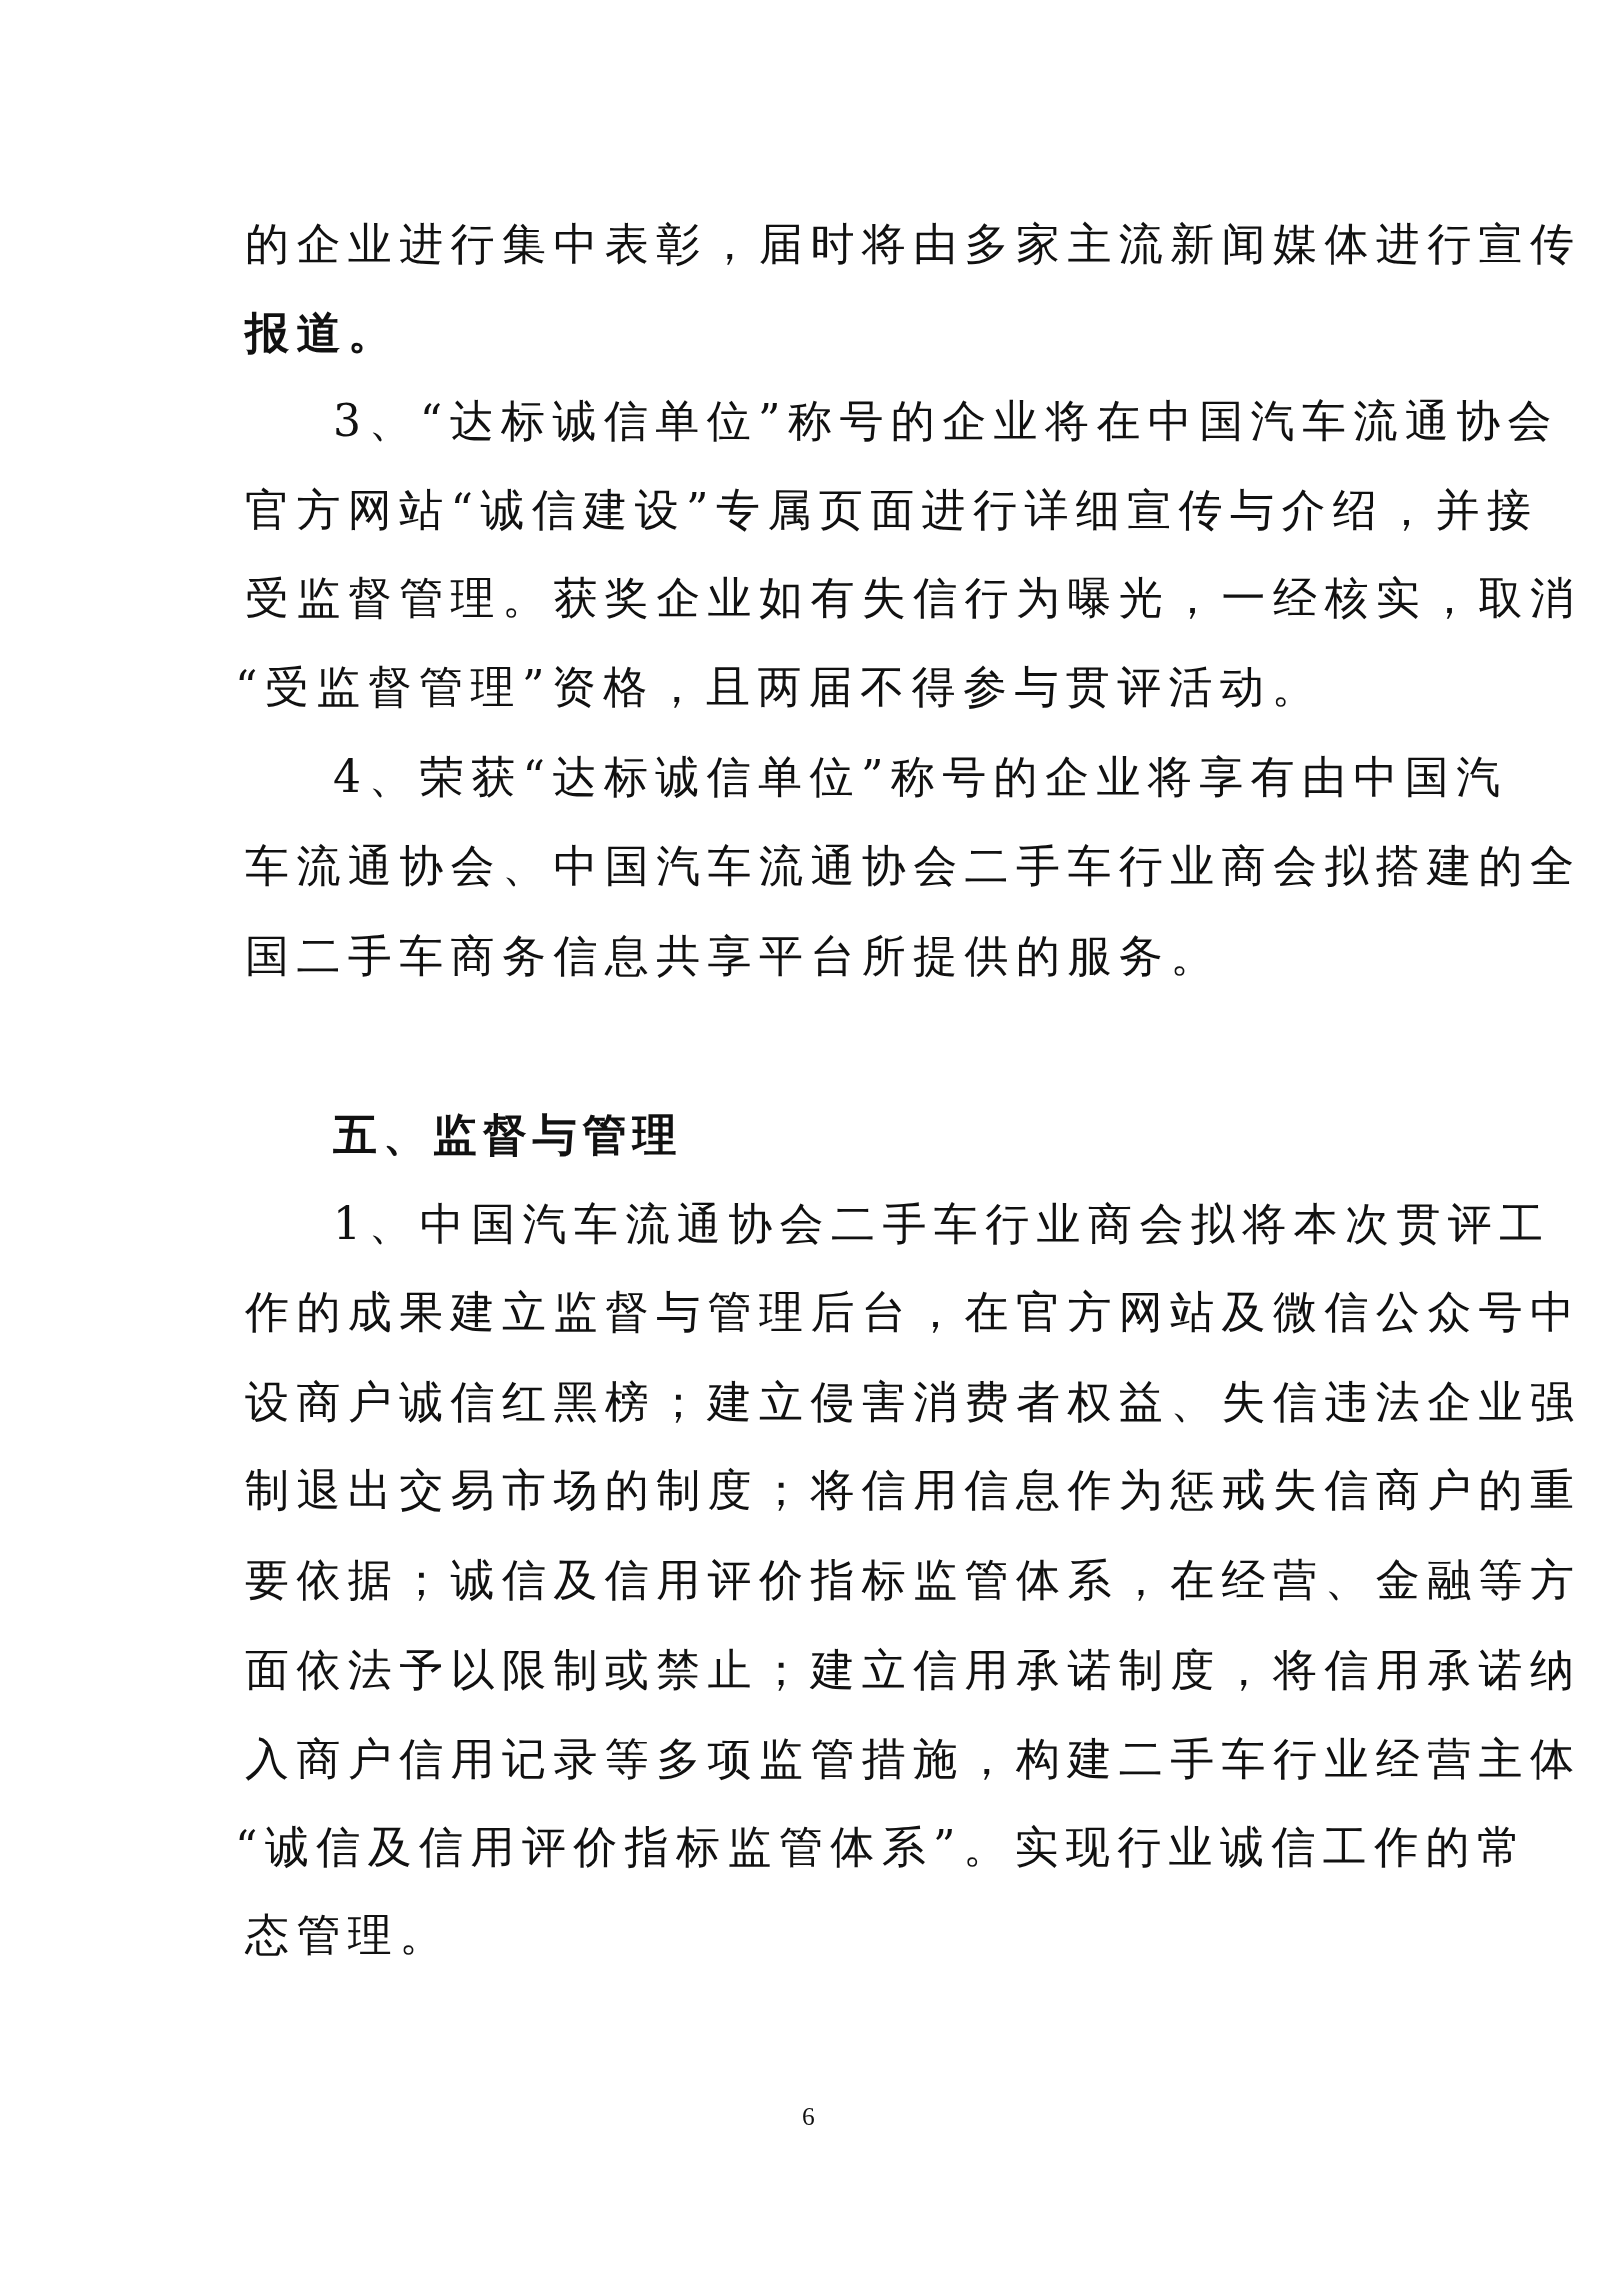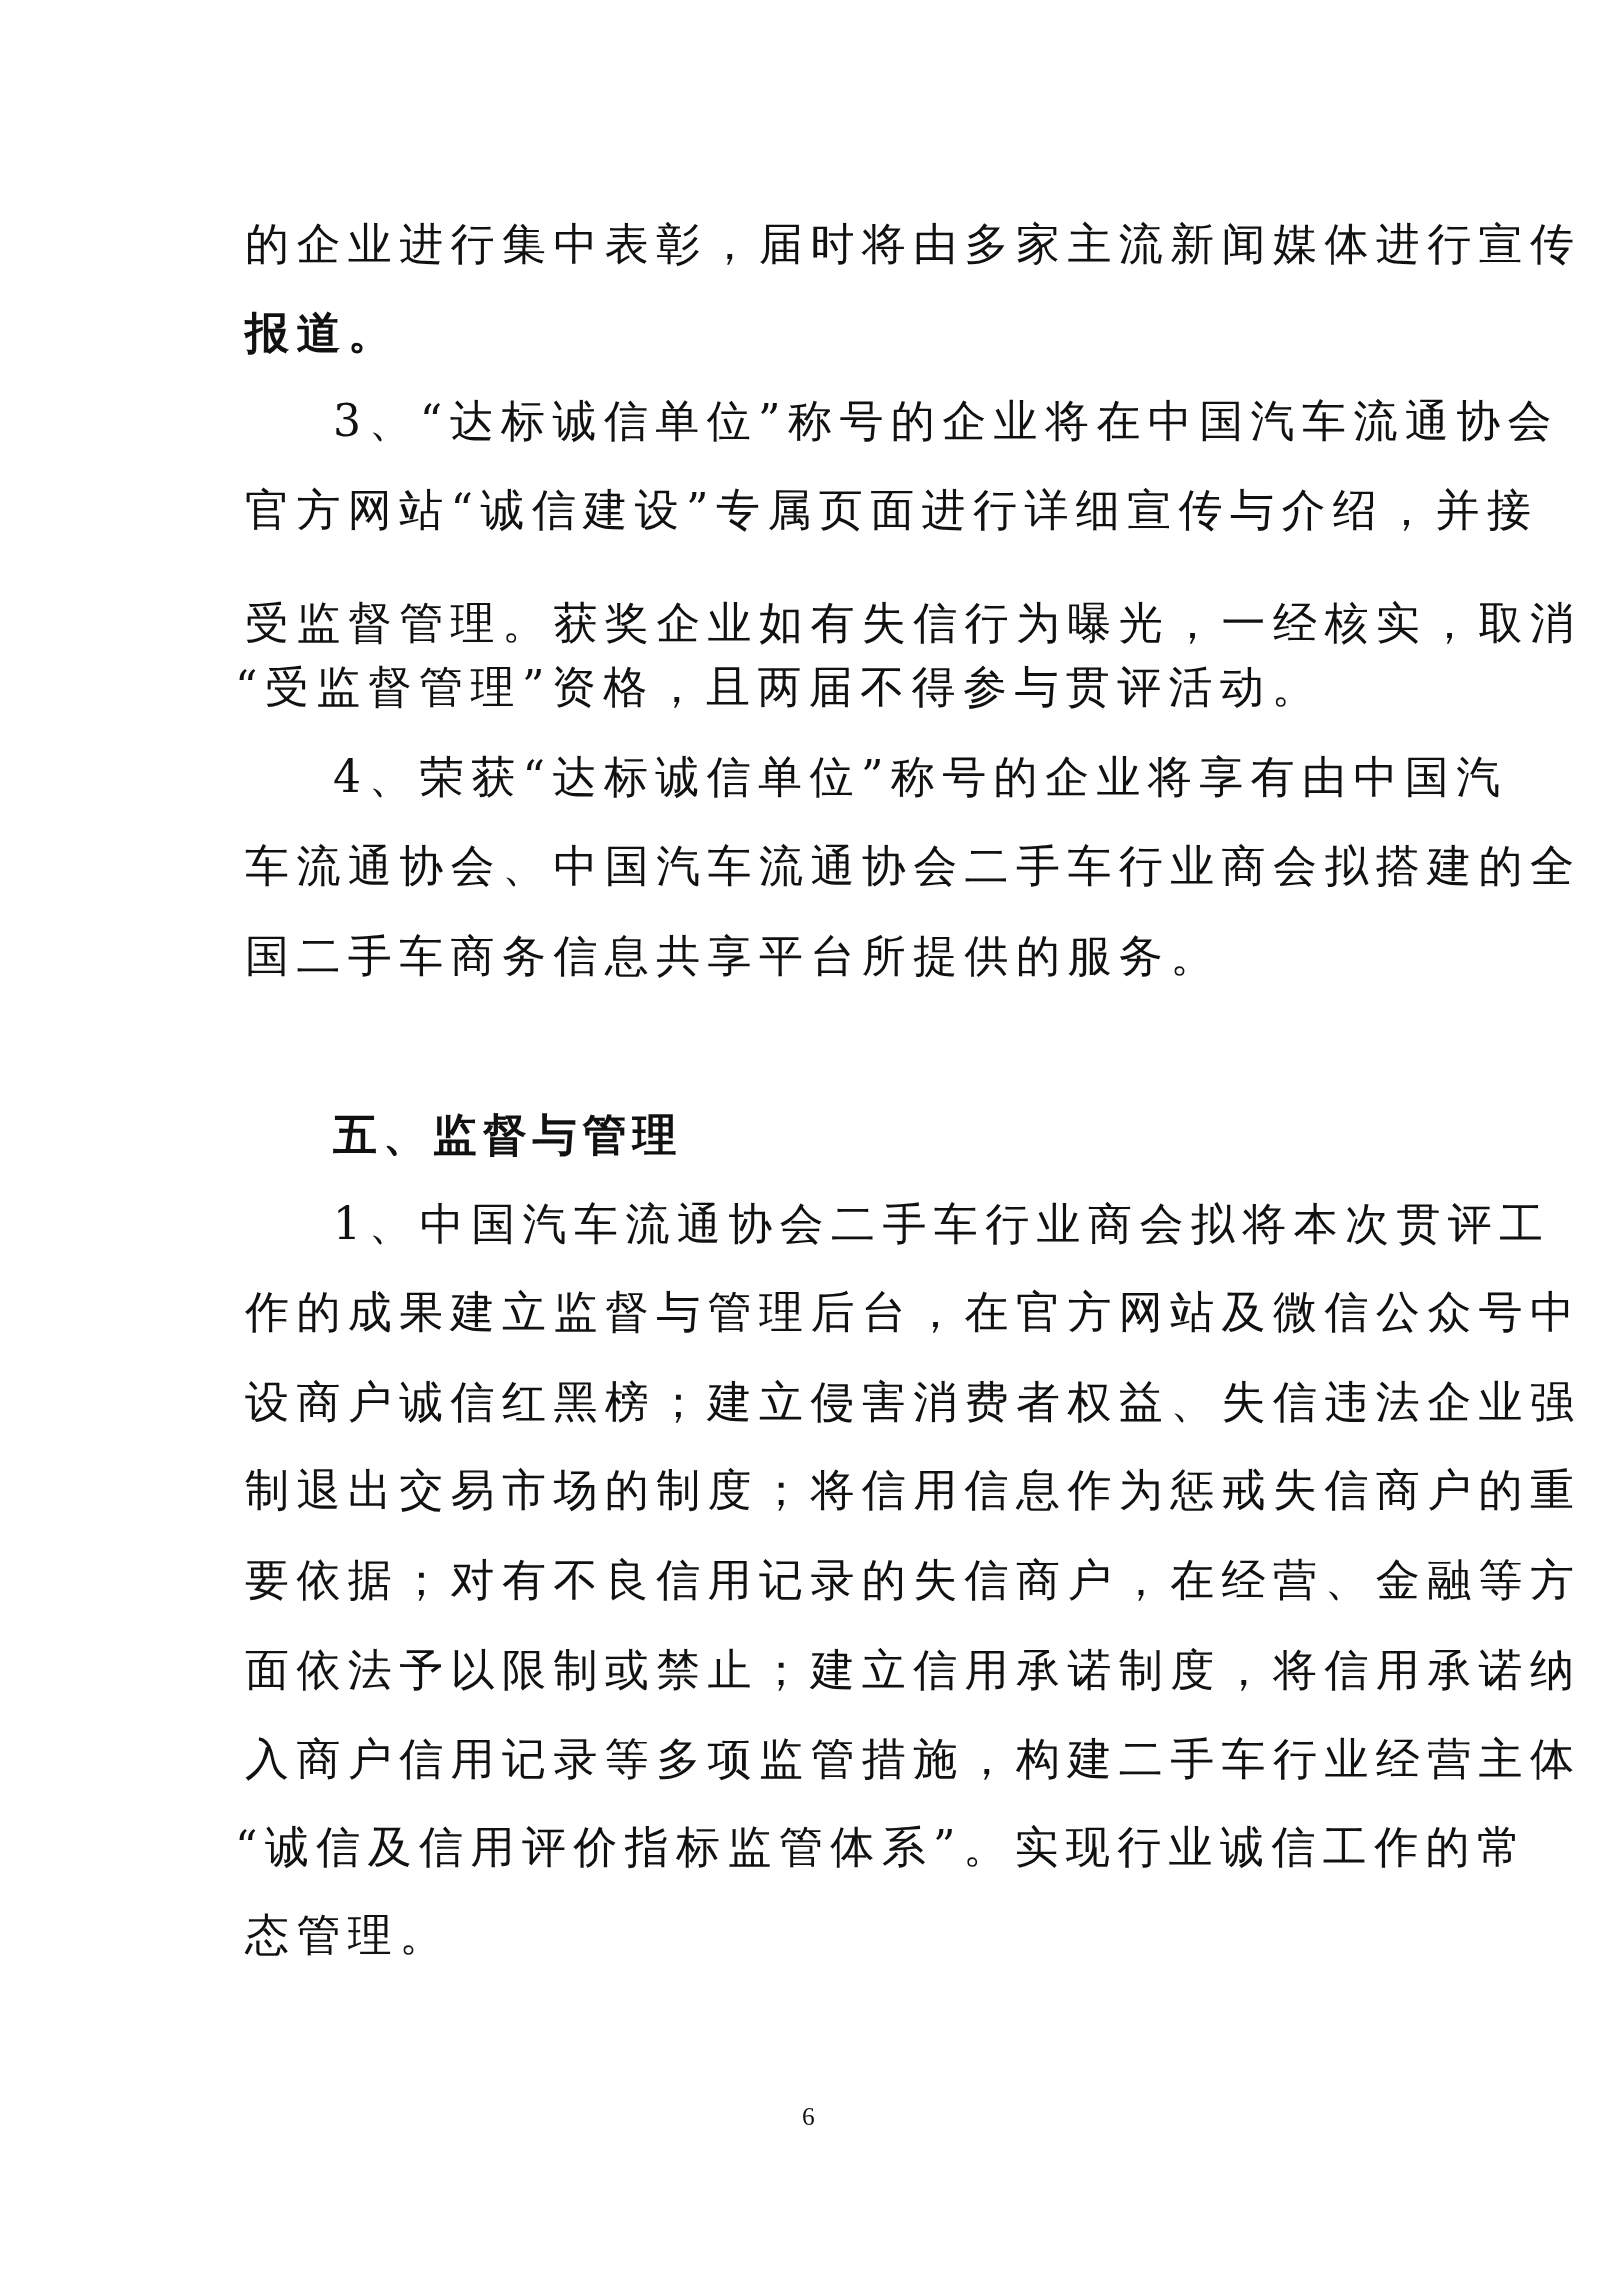--- a/index.html
+++ b/index.html
@@ -18,30 +18,30 @@
               font-family: "Liberation Serif", serif; }
 </style>
 </head>
 <body>
 
 <div id="page">
   <div class="line" style="top: 214px;">的企业进行集中表彰，届时将由多家主流新闻媒体进行宣传</div>
   <div class="line last" style="top: 303px; font-weight: bold;">报道。</div>
   <div class="line indent" style="top: 391px;">3、“达标诚信单位”称号的企业将在中国汽车流通协会</div>
   <div class="line" style="top: 480px;">官方网站“诚信建设”专属页面进行详细宣传与介绍，并接</div>
-  <div class="line" style="top: 568px; margin-top: 25px;">受监督管理。获奖企业如有失信行为曝光，一经核实，取消</div>
+  <div class="line" style="top: 568px;">受监督管理。获奖企业如有失信行为曝光，一经核实，取消</div>
   <div class="line quote-start last" style="top: 657px;">“受监督管理”资格，且两届不得参与贯评活动。</div>
   <div class="line indent" style="top: 747px;">4、荣获“达标诚信单位”称号的企业将享有由中国汽</div>
   <div class="line" style="top: 836px;">车流通协会、中国汽车流通协会二手车行业商会拟搭建的全</div>
   <div class="line last" style="top: 926px;">国二手车商务信息共享平台所提供的服务。</div>
   <div class="heading" style="top: 1105px;">五、监督与管理</div>
   <div class="line indent" style="top: 1194px;">1、中国汽车流通协会二手车行业商会拟将本次贯评工</div>
   <div class="line" style="top: 1282px;">作的成果建立监督与管理后台，在官方网站及微信公众号中</div>
   <div class="line" style="top: 1372px;">设商户诚信红黑榜；建立侵害消费者权益、失信违法企业强</div>
   <div class="line" style="top: 1460px;">制退出交易市场的制度；将信用信息作为惩戒失信商户的重</div>
-  <div class="line" style="top: 1550px;">要依据；对有不良信用记录的失信商户，在经营、金融等方</div>
+  <div class="line" style="top: 1550px;">要依据；诚信及信用评价指标监管体系，在经营、金融等方</div>
   <div class="line" style="top: 1640px;">面依法予以限制或禁止；建立信用承诺制度，将信用承诺纳</div>
   <div class="line" style="top: 1729px;">入商户信用记录等多项监管措施，构建二手车行业经营主体</div>
   <div class="line quote-start" style="top: 1817px;">“诚信及信用评价指标监管体系”。实现行业诚信工作的常</div>
   <div class="line last" style="top: 1905px;">态管理。</div>
   <div class="page-num">6</div>
 </div>
 
 
 </body></html>

